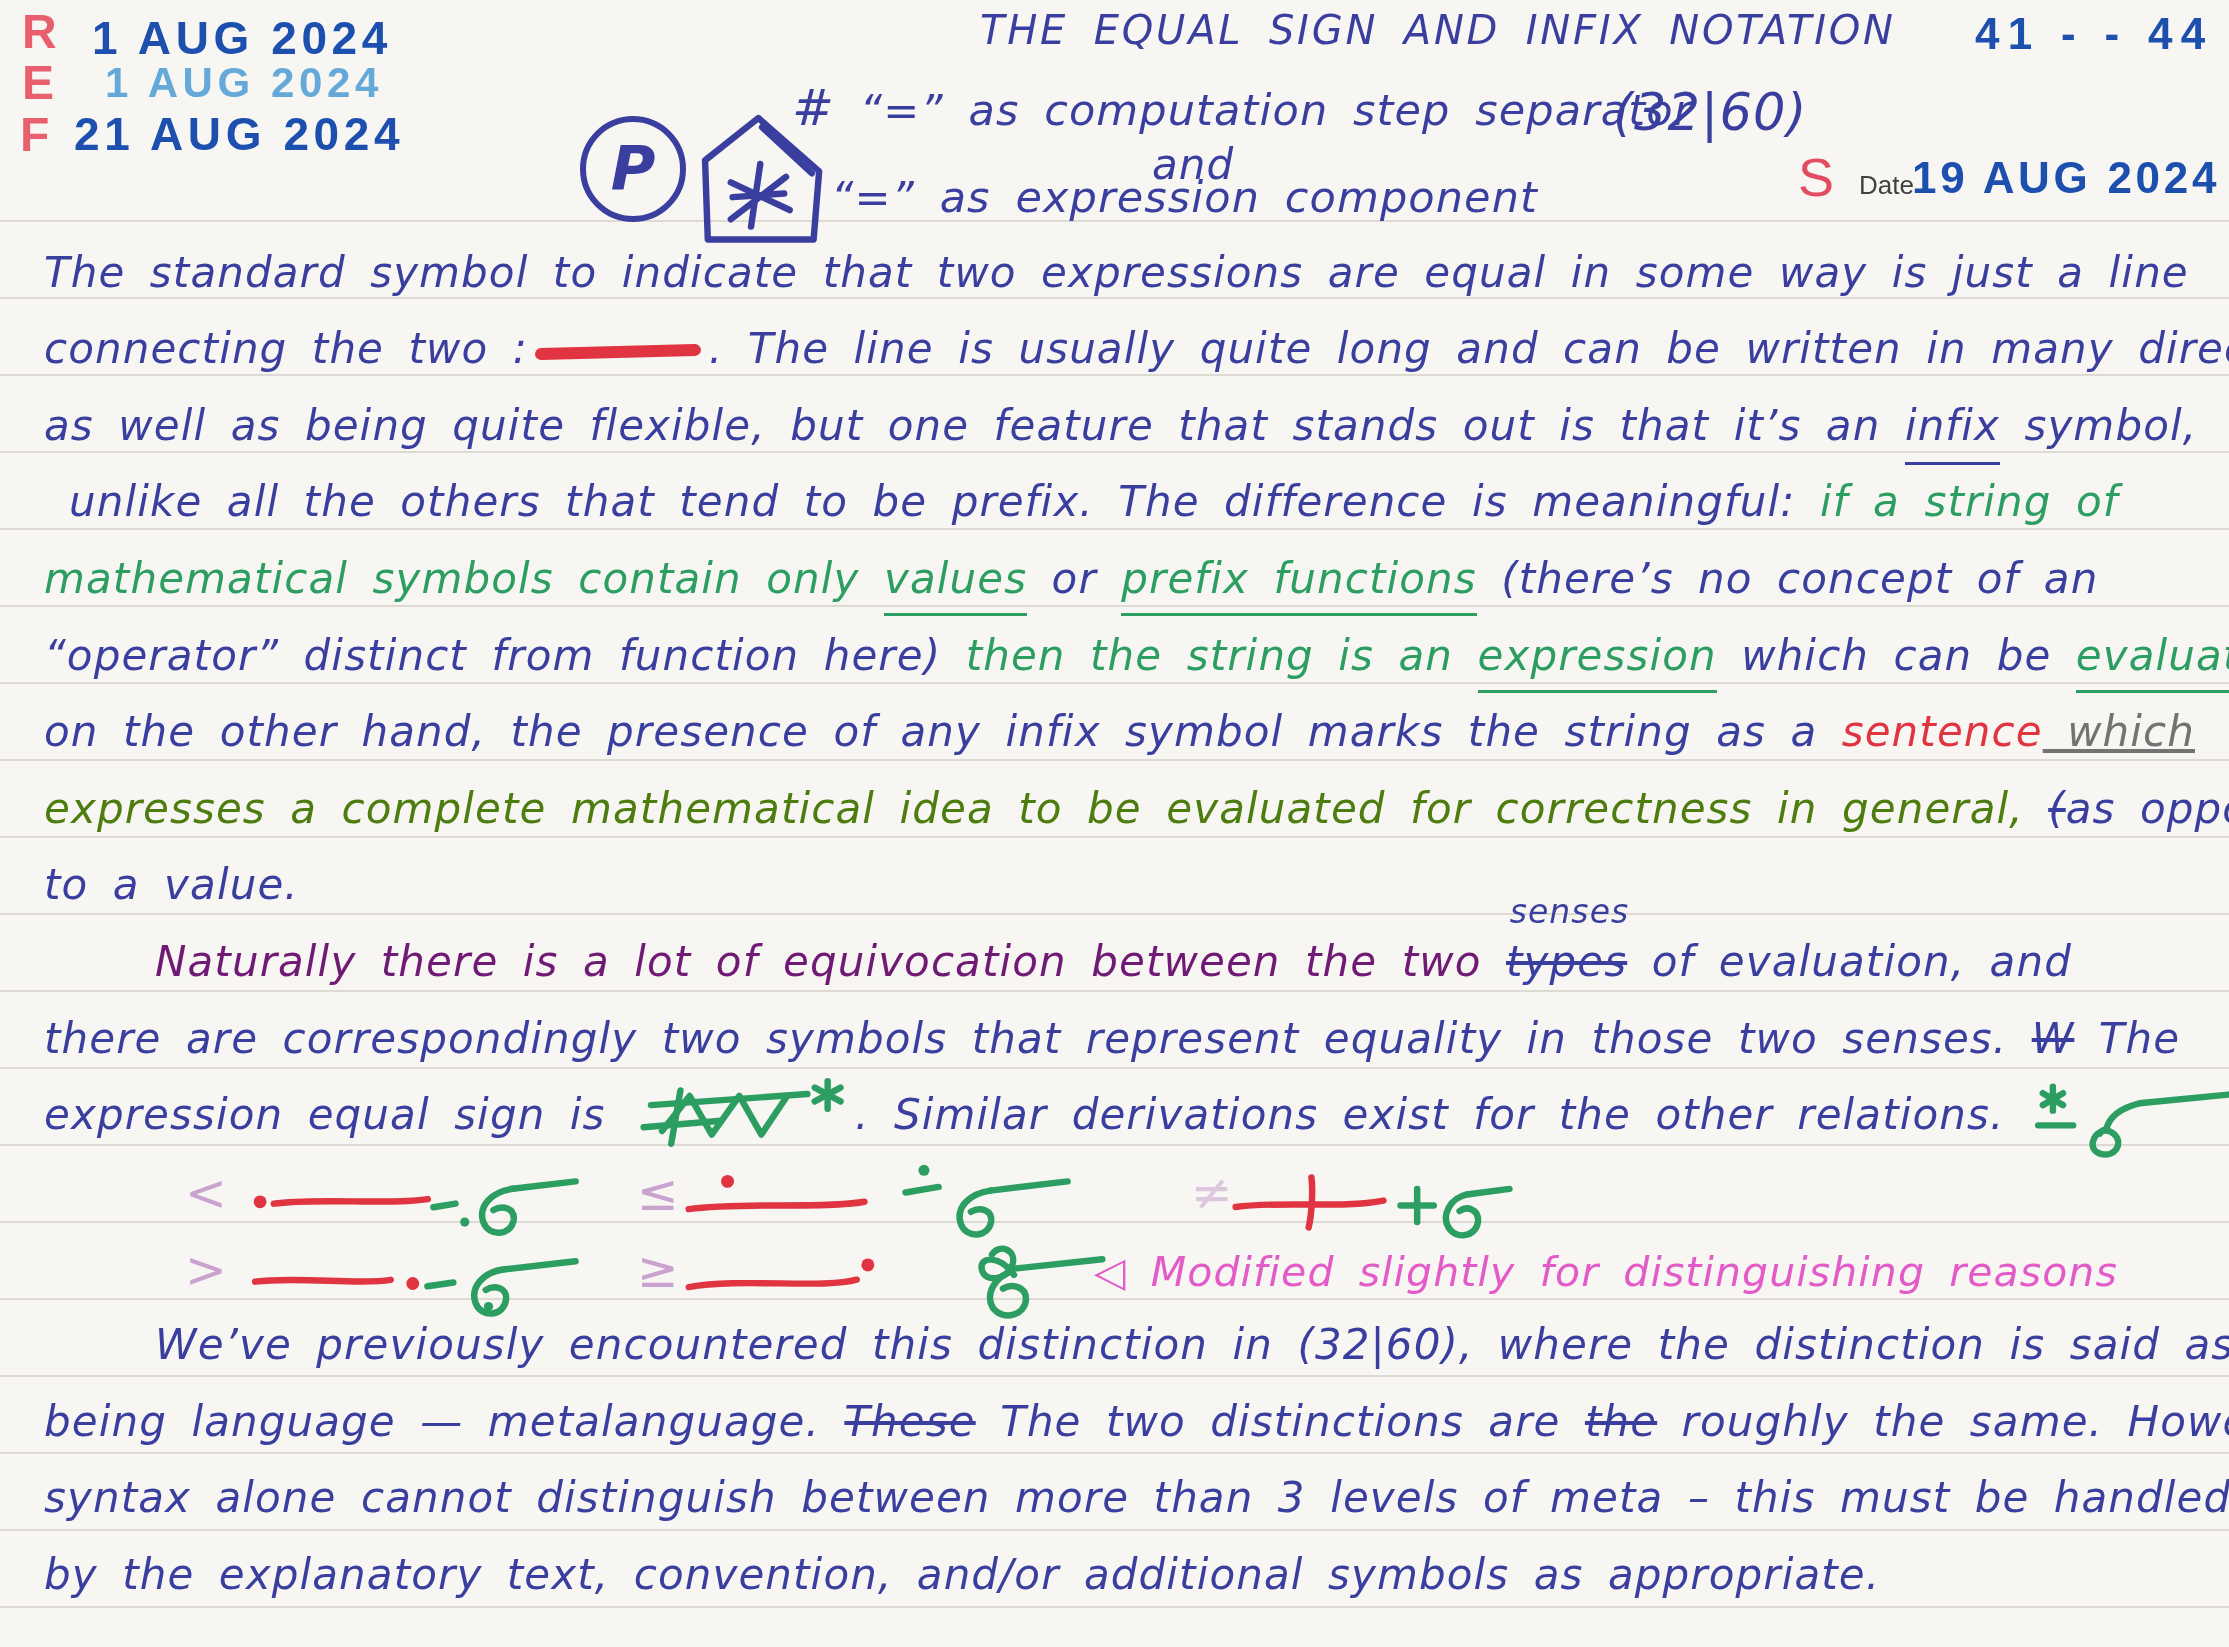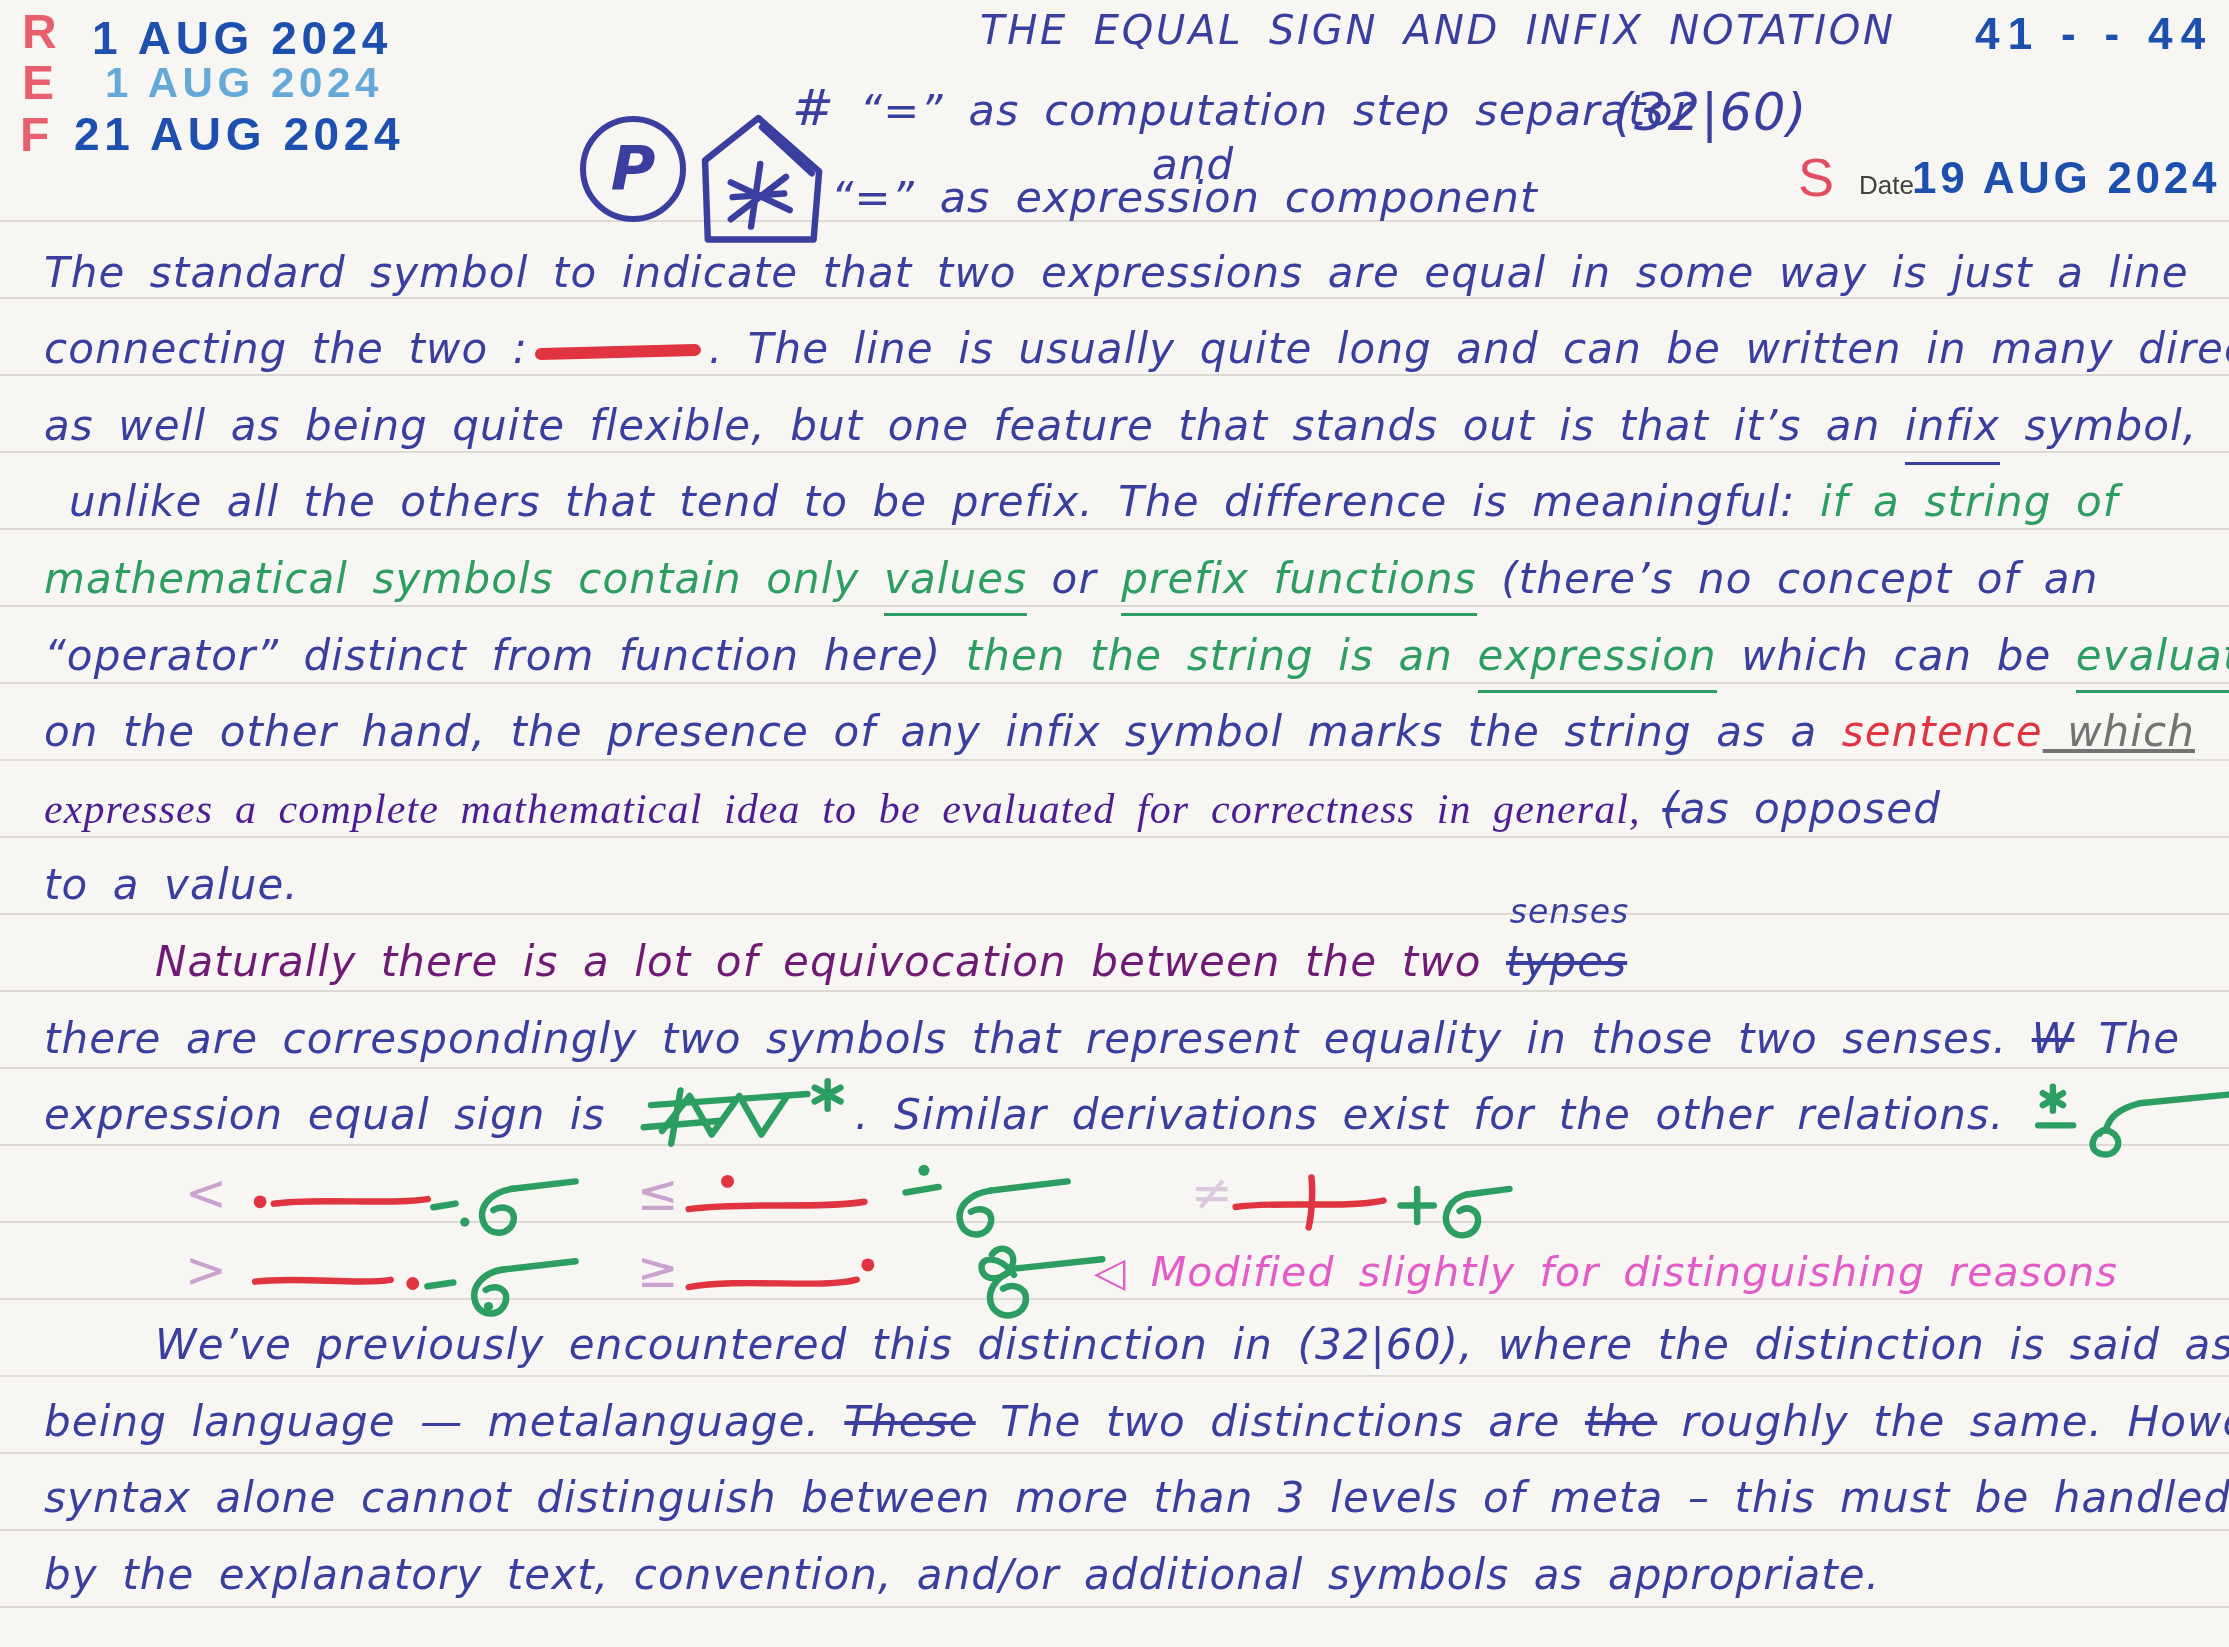--- a/index.html
+++ b/index.html
@@ -68,23 +68,23 @@
   <div class="abs stamp" style="left:1912px;top:153px;font-size:44px;letter-spacing:3.7px;color:#1d4fae;">19 AUG 2024</div>
 
   <div id="body-lines">
       <div class="line hw" style="left: 44px; top: 245px;"><span style="color: rgb(58, 63, 159);">The standard symbol to indicate that two expressions are equal in some way is just a line</span></div>
       <div class="line hw" style="left: 44px; top: 321px;"><span style="color: rgb(58, 63, 159);">connecting the two :</span><span class="redbar"></span><span style="color: rgb(58, 63, 159);">.  The line is usually quite long and can be written in many directions</span></div>
       <div class="line hw" style="left: 44px; top: 398px;"><span style="color: rgb(58, 63, 159);">as well as being quite flexible, but one feature that stands out is that it’s an </span><span class="u-blue" style="color: rgb(58, 63, 159);">infix</span><span style="color: rgb(58, 63, 159);"> symbol,</span></div>
       <div class="line hw" style="left: 44px; top: 474px; margin-left: 25px;"><span style="color: rgb(58, 63, 159);">unlike all the others that tend to be prefix.  The difference is meaningful:  </span><span style="color: rgb(45, 158, 98);">if a string of</span></div>
       <div class="line hw" style="left: 44px; top: 551px;"><span style="color: rgb(45, 158, 98);">mathematical symbols contain only </span><span class="u-green" style="color: rgb(45, 158, 98);">values</span><span style="color: rgb(58, 63, 159);"> or </span><span class="u-green" style="color: rgb(45, 158, 98);">prefix functions</span><span style="color: rgb(58, 63, 159);"> (there’s no concept of an</span></div>
       <div class="line hw" style="left: 44px; top: 628px;"><span style="color: rgb(58, 63, 159);">“operator” distinct from function here) </span><span style="color: rgb(45, 158, 98);">then the string is an </span><span class="u-green" style="color: rgb(45, 158, 98);">expression</span><span style="color: rgb(58, 63, 159);"> which can be </span><span class="u-green" style="color: rgb(45, 158, 98);">evaluated.</span></div>
       <div class="line hw" style="left: 44px; top: 704px;"><span style="color: rgb(58, 63, 159);">on the other hand, the presence of any infix symbol marks the string as a </span><span style="color: rgb(224, 52, 64);">sentence</span><span style="color: #737373; text-decoration: underline;"> which</span></div>
-      <div class="line hw" style="left: 44px; top: 781px;"><span style="color: #4c1d95; font-family: Liberation Serif, serif;">expresses a complete mathematical idea to be evaluated for correctness in general, </span><span class="strike" style="color: rgb(58, 63, 159);">(</span><span style="color: rgb(58, 63, 159);">as opposed</span></div>
+      <div class="line hw" style="left: 44px; top: 781px;"><span style="color: #4d7c0f;">expresses a complete mathematical idea to be evaluated for correctness in general, </span><span class="strike" style="color: rgb(58, 63, 159);">(</span><span style="color: rgb(58, 63, 159);">as opposed</span></div>
       <div class="line hw" style="left: 44px; top: 857px;"><span style="color: rgb(58, 63, 159);">to a value.</span></div>
-      <div class="line hw" style="left: 155px; top: 934px;"><span style="color: #701a75;">Naturally there is a lot of equivocation between the two </span><span class="notewrap"><span class="strike" style="color: rgb(58, 63, 159);">types</span><span class="senses-note hw">senses</span></span></div>
+      <div class="line hw" style="left: 155px; top: 934px;"><span style="color: #701a75;">Naturally there is a lot of equivocation between the two </span><span class="notewrap"><span class="strike" style="color: rgb(58, 63, 159);">types</span><span class="senses-note hw">senses</span></span><span style="color: rgb(58, 63, 159);"> of evaluation, and</span></div>
       <div class="line hw" style="left: 44px; top: 1011px;"><span style="color: rgb(58, 63, 159);">there are correspondingly two symbols that represent equality in those two senses.  </span><span class="strike" style="color: rgb(58, 63, 159);">W</span><span style="color: rgb(58, 63, 159);"> The</span></div>
       <div class="line hw" style="left: 44px; top: 1087px;"><span style="color: rgb(58, 63, 159);">expression equal sign is </span><svg width="214" height="92" viewBox="0 0 232 100" fill="none" stroke="#2d9e62" stroke-width="7" stroke-linecap="round" stroke-linejoin="round" class="inline-svg">
           <path d="M16 36 L186 24"></path>
           <path d="M28 64 L58 26 L82 68 L112 26 L136 68 L164 26"></path>
           <path d="M8 60 L92 53"></path>
           <path d="M48 20 L38 78"></path>
           <path d="M208 10 v30"></path>
           <path d="M194 17 l28 15"></path>
           <path d="M222 17 l-28 15"></path>
         </svg><span style="color: rgb(58, 63, 159);">.   Similar derivations exist for the other relations. </span><svg width="208" height="92" viewBox="0 0 225 100" fill="none" stroke="#2d9e62" stroke-width="7" stroke-linecap="round" stroke-linejoin="round" class="inline-svg">

